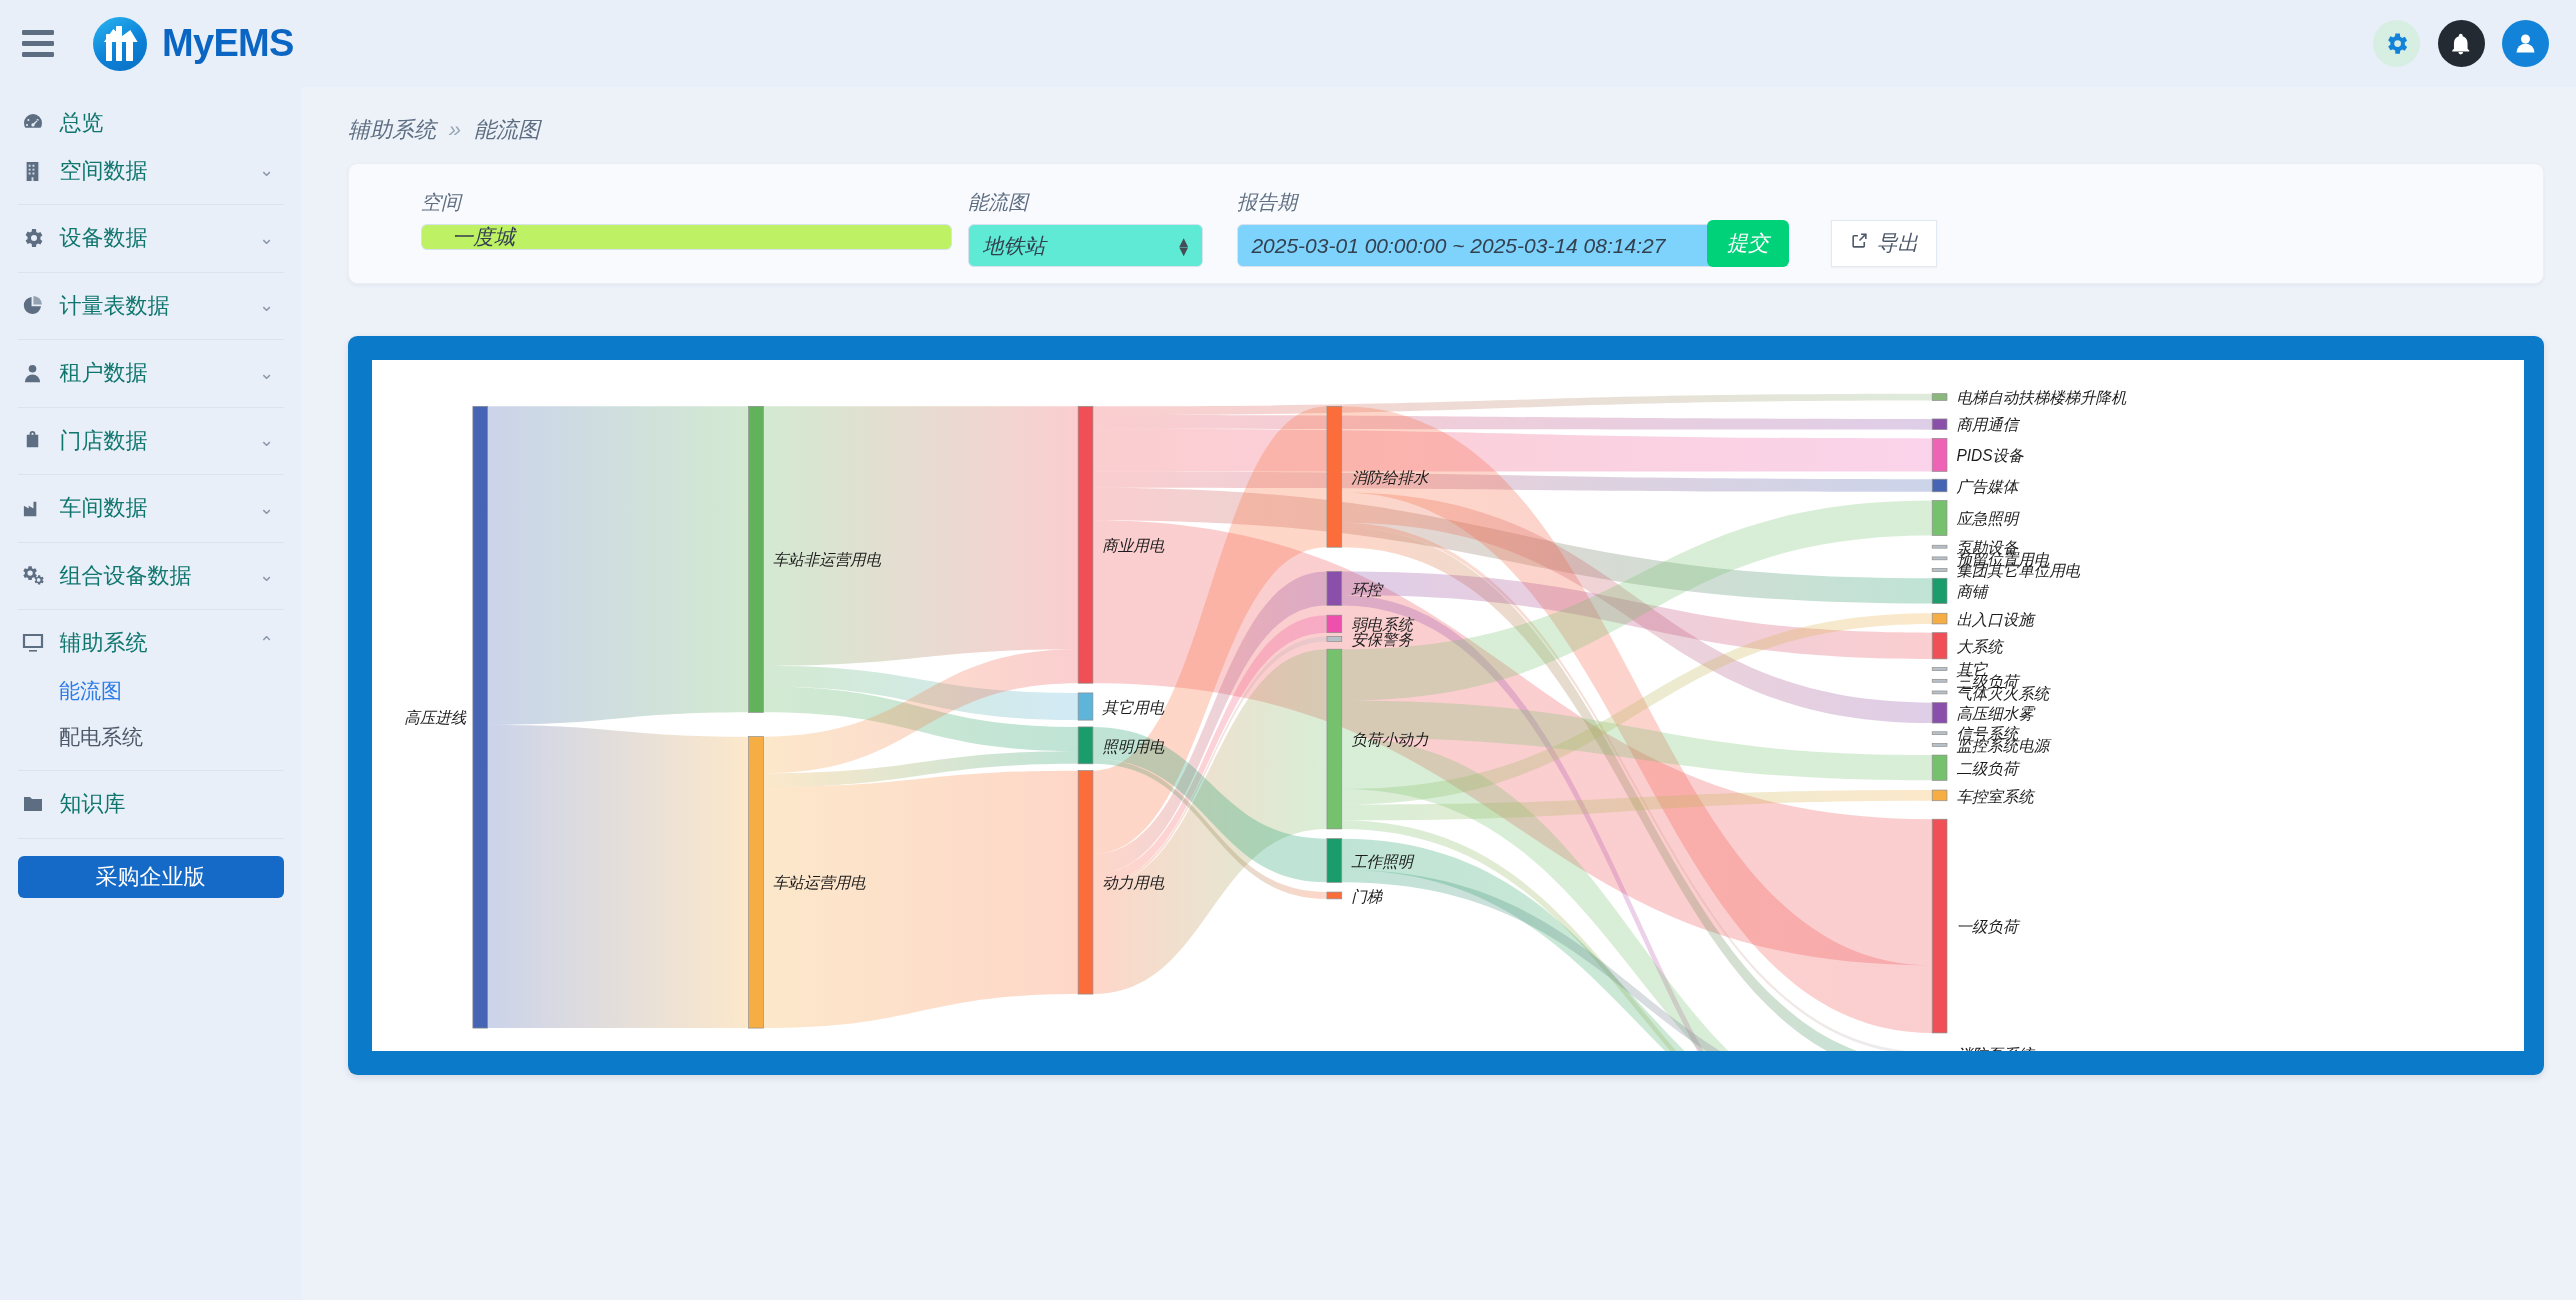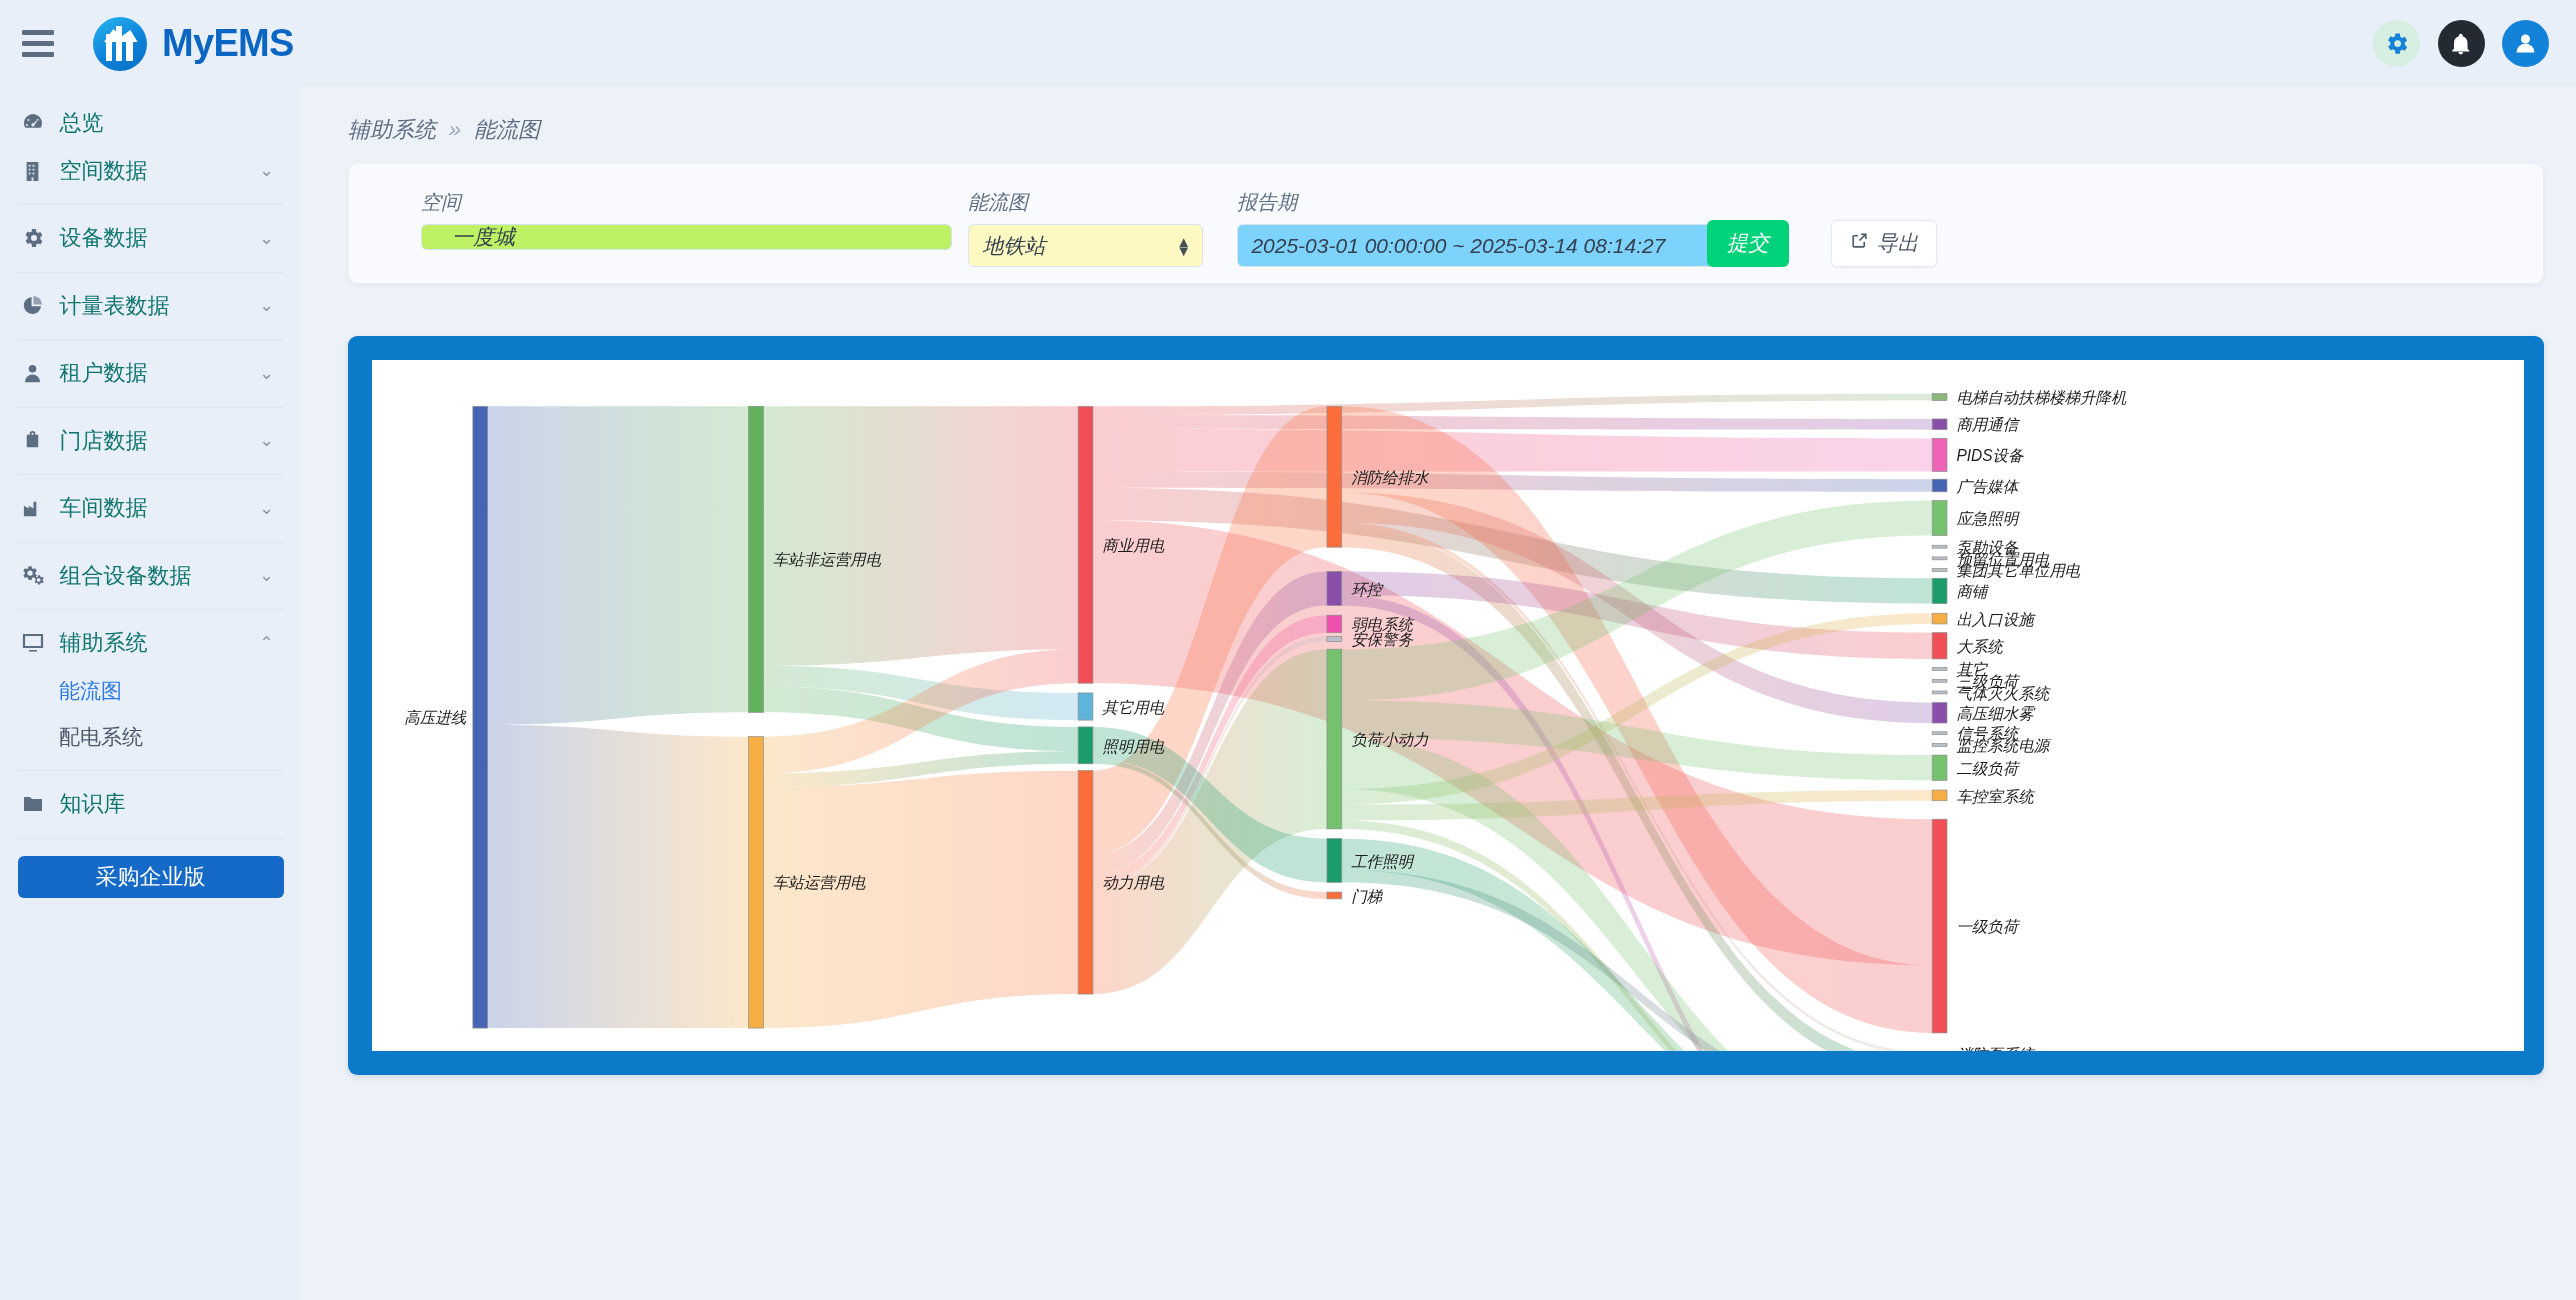--- a/index.html
+++ b/index.html
@@ -66,35 +66,35 @@
     height:121px; position:relative;
   }
   .fgroup { position:absolute; top:25.5px;margin-left:48px;}
   .flabel { font-size:20px; color:#5e6e82; margin-bottom:8px;}
   .finput {
     background:#bef264; border:0.7px solid #d8e2ef; border-radius:6px;
     height:26px; display:flex; align-items:center; padding:0 30px;
     font-size:21px; color:#344050;
   }
   .fselect {
-    background:#fef9c3; border:0.7px solid #d8e2ef; border-radius:6px;
+    background:#5eead4; border:0.7px solid #d8e2ef; border-radius:6px;
     height:43px; display:flex; align-items:center; padding:0 10.8px 0 13.4px;
     font-size:21px; color:#344050; position:relative;
   }
   .fselect .arrows { margin-left:auto; display:flex; flex-direction:column; line-height:.6; font-size:15px; color:#454d57;}
   .fdate {
     background:#7dd3fc; border:0.7px solid #d8e2ef; border-radius:6px;
     height:43px; display:flex; align-items:center; padding:0 10.8px 0 13.4px;
     font-size:21px; color:#344050;
   }
   .fdate .cal { margin-left:auto; color:#6b7a8f;}
   .btn-submit { position:absolute; left:1358px; top:56px; height:47px; padding:0 20px; background:#00d27a;
     border-radius:6px; color:#fff; font-size:21px; display:flex; align-items:center; justify-content:center; cursor:pointer;}
   .btn-export { position:absolute; left:1482px; top:56px; height:47px; padding:0 17.5px; background:#fff;
-    border:0.7px solid #e3e9f1; border-radius:6px; color:#4d5969; font-size:21px;
+    border:0.7px solid #e3e9f1; border-radius:0; color:#4d5969; font-size:21px;
     display:flex; align-items:center; gap:8px; cursor:pointer;
     box-shadow:0 0.7px 2px rgba(43,56,72,.06);}
 
   .chart-card {
     position:absolute; left:47px; top:249px; width:2196px; height:739px;
     background:#0b7ac8; border-radius:9.4px; padding:24px 20px 24px 24px;
     box-shadow:0 2.7px 6.7px rgba(43,56,72,.12);
   }
   .chart-inner { width:100%; height:100%; background:#fff; position:relative; overflow:hidden;}
 

